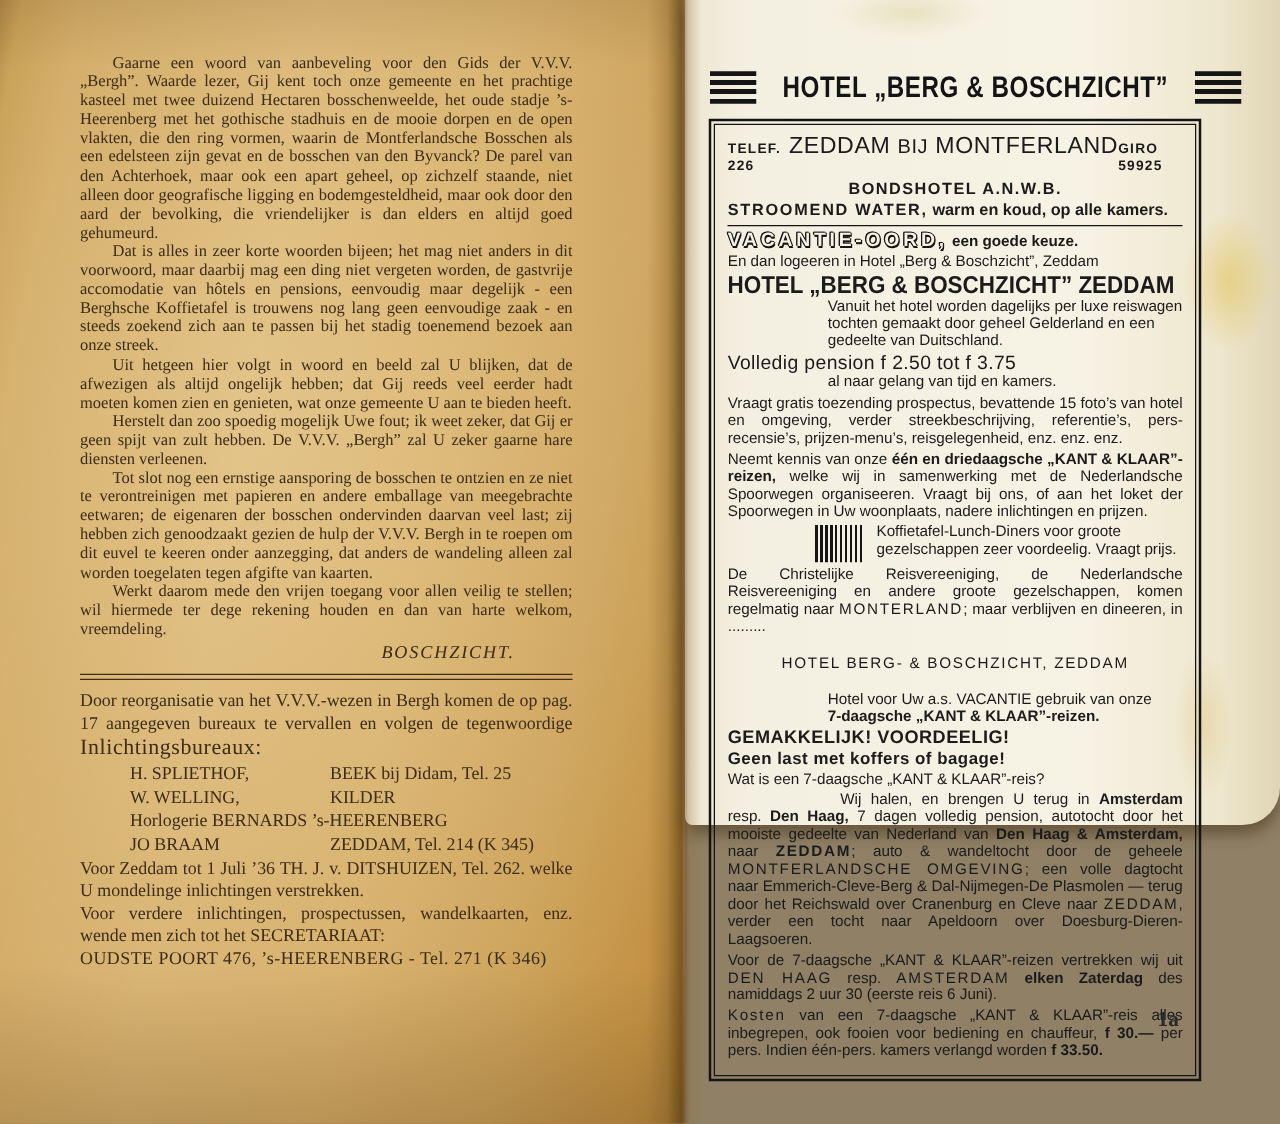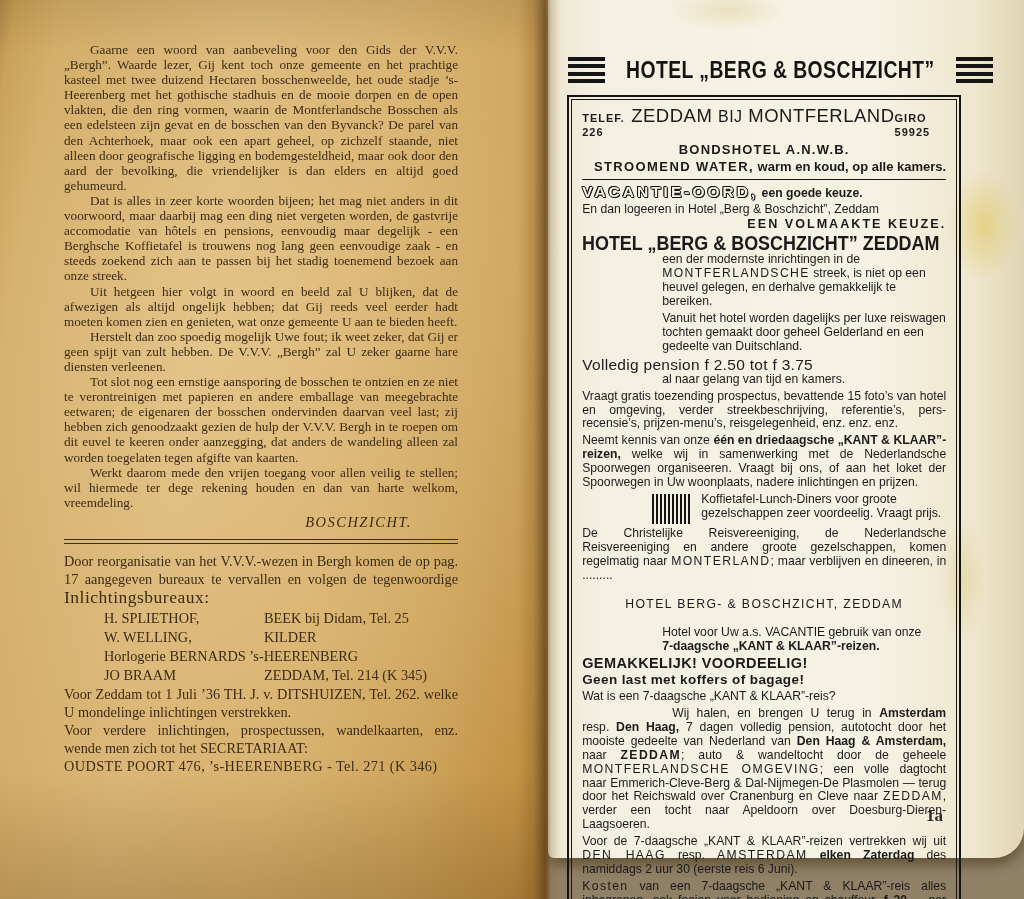--- a/index.html
+++ b/index.html
@@ -24,21 +24,21 @@
   .b-row{display:flex;}
   .b-name{width:160px;flex:0 0 auto;}
   .note{margin-top:1px;}
   .caps{letter-spacing:.4px;}
   
   .spine{position:absolute;left:518px;top:0;width:52px;height:899px;z-index:4;pointer-events:none;
     background:linear-gradient(90deg,rgba(120,85,30,0) 0%,rgba(125,90,35,.30) 30%,rgba(70,45,15,.55) 52%,rgba(140,105,50,.25) 64%,rgba(255,255,255,0) 82%);}
   
   .under-right{position:absolute;left:548px;top:830px;width:476px;height:69px;
     background:linear-gradient(180deg,#c9bb96 0%,#ab9c78 60%,#9384644 100%),#ab9c78;}
-  .page-right{position:absolute;left:548px;top:0;width:476px;height:858px;
+  .page-right{position:absolute;left:548px;top:0;width:476px;height:660px;
     border-radius:0 0 30px 6px;box-shadow:0 7px 12px rgba(50,30,5,.45);
     background:
       linear-gradient(90deg,#ece5d0 0%,#f4f0e1 10%,#f6f2e4 68%,#eee6cd 90%,#e0d5b4 100%),#f4f0e1;}
   .stain{position:absolute;border-radius:50%;pointer-events:none;}
   .stain-a{left:400px;top:170px;width:70px;height:110px;background:radial-gradient(closest-side,rgba(223,190,70,.50),rgba(223,190,70,0));}
   .stain-b{left:392px;top:520px;width:46px;height:120px;background:radial-gradient(closest-side,rgba(210,180,80,.28),rgba(210,180,80,0));}
   .stain-c{left:120px;top:-10px;width:120px;height:40px;background:radial-gradient(closest-side,rgba(205,175,90,.25),rgba(205,175,90,0));}
   
   .ad-header{position:absolute;left:20px;top:57px;width:390px;display:flex;align-items:center;}
   .bars{width:37px;height:26px;flex:0 0 auto;
@@ -136,31 +136,29 @@
         <div class="info-line">
           <span class="info-small">TELEF. 226</span>
           <span class="info-big">
             <span>ZEDDAM</span>
             <span class="info-bij">BIJ</span>
             <span>MONTFERLAND</span>
           </span>
           <span class="info-small">GIRO 59925</span>
         </div>
         <p class="center bonds b">BONDSHOTEL A.N.W.B.</p>
-        <p class="stroom" style="margin-top:0;text-align:right;"><span class="b sp1">STROOMEND WATER,</span><span class="b"> warm en koud, op alle kamers.</span></p>
+        <p class="stroom" style="margin-top:0;text-align:left;"><span class="b sp1">STROOMEND WATER,</span><span class="b"> warm en koud, op alle kamers.</span></p>
 
         <div class="hr1"></div>
 
         <p style="text-align:left;margin:2px 0;"><span class="outl">VACANTIE-OORD,</span><span class="b">  een goede keuze.</span></p>
         <p style="text-align:left;margin:1px 0;">En dan logeeren in Hotel „Berg &amp; Boschzicht”, Zeddam</p>
-        <p class="right b" style="margin:1px 0;">EEN VOLMAAKTE KEUZE.</p>
 
         <div class="headline">HOTEL „BERG &amp; BOSCHZICHT” ZEDDAM</div>
 
-        <p class="indent80"><span>een der modernste inrichtingen in de </span><span class="sp1">MONTFERLANDSCHE</span><span> streek, is niet op een heuvel gelegen, en derhalve gemakkelijk te bereiken.</span></p>
         <p class="indent80">Vanuit het hotel worden dagelijks per luxe reiswagen tochten gemaakt door geheel Gelderland en een gedeelte van Duitschland.</p>
 
         <p class="pension">Volledig pension f 2.50 tot f 3.75</p>
         <p class="indent80" style="margin-top:0;">al naar gelang van tijd en kamers.</p>
 
         <p>Vraagt gratis toezending prospectus, bevattende 15 foto’s van hotel en omgeving, verder streekbeschrijving, referentie’s, pers-recensie’s, prijzen-menu’s, reisgelegenheid, enz. enz. enz.</p>
         <p><span>Neemt kennis van onze </span><span class="b">één en driedaagsche „KANT &amp; KLAAR”-reizen,</span><span> welke wij in samenwerking met de Nederlandsche Spoorwegen organiseeren. Vraagt bij ons, of aan het loket der Spoorwegen in Uw woonplaats, nadere inlichtingen en prijzen.</span></p>
 
         <div class="koffie">
           <div class="stripes"></div>

